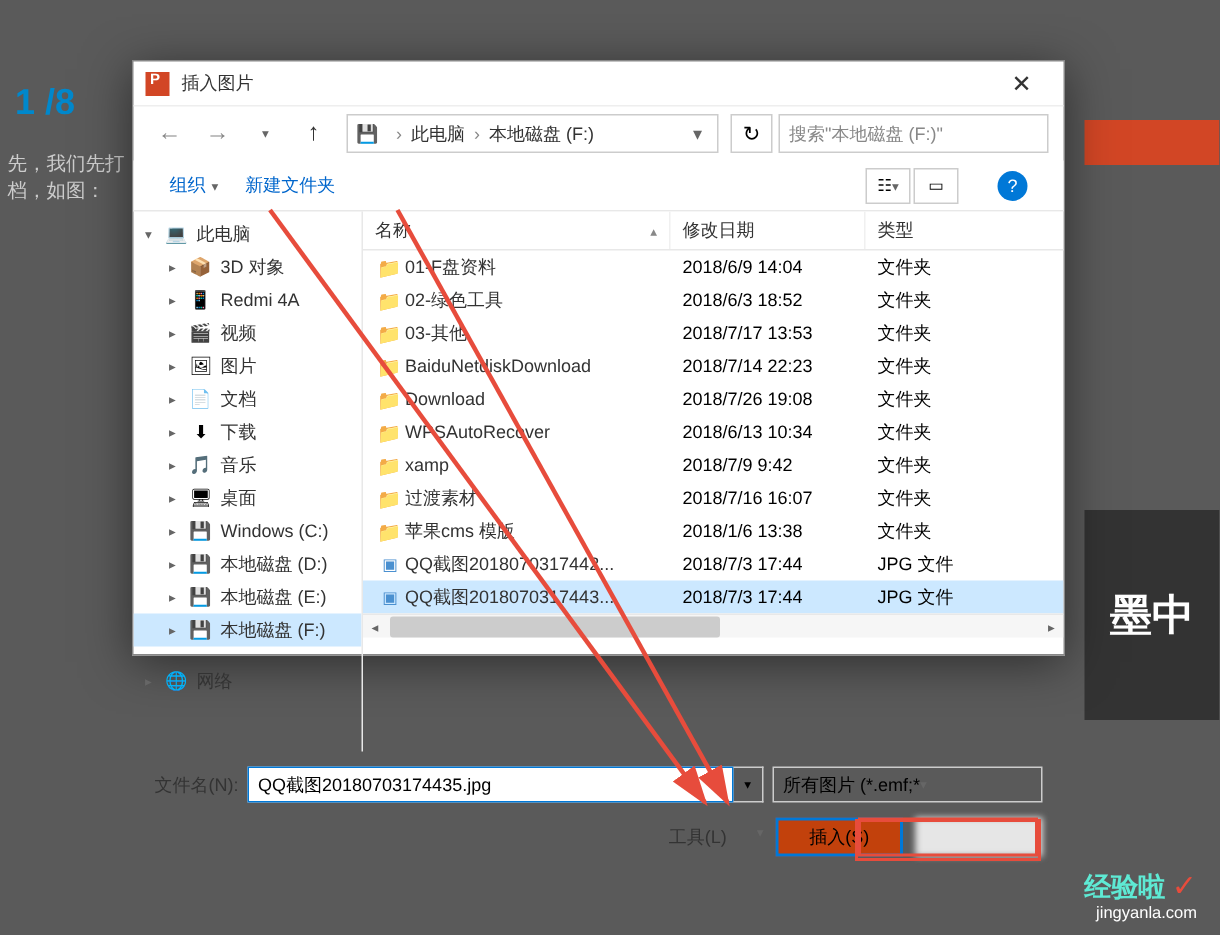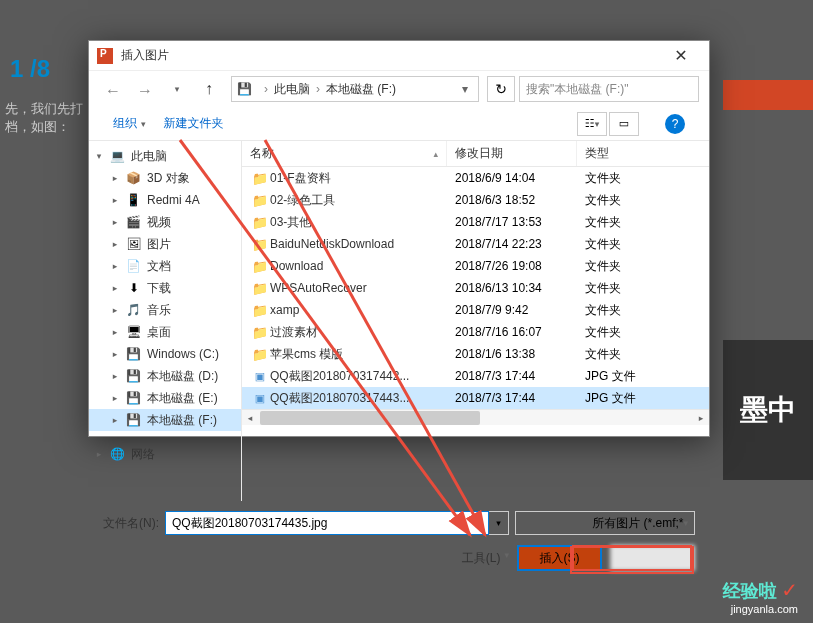--- a/index.html
+++ b/index.html
@@ -50,23 +50,23 @@
     .file-name { flex: 1; white-space: nowrap; overflow: hidden; text-overflow: ellipsis; color: #333; }
     .scrollbar-h { height: 16px; border-top: 1px solid #e8e8e8; background: #f6f6f6; display: flex; align-items: center; }
     .sb-track { flex: 1; height: 14px; position: relative; }
     .sb-thumb { position: absolute; left: 2px; width: 220px; height: 14px; background: #ccc; border-radius: 2px; }
     .sb-arrow { width: 16px; height: 16px; display: flex; align-items: center; justify-content: center; font-size: 9px; color: #666; }
     .bottom-area { padding: 10px 14px 14px; }
     .filename-row { display: flex; align-items: center; gap: 6px; margin-bottom: 10px; }
     .filename-label { font-size: 12px; color: #333; }
     .filename-input { flex: 1; height: 24px; border: 1px solid #0078d7; padding: 0 6px; font-size: 12px; }
     .filename-dd { width: 20px; height: 24px; border: 1px solid #ccc; border-left: none; display: flex; align-items: center; justify-content: center; font-size: 9px; margin-left: -6px; }
-    .filetype-select { width: 180px; height: 24px; border: 1px solid #ccc; display: flex; align-items: center; padding: 0 6px; font-size: 12px; justify-content: flex-end; }
+    .filetype-select { width: 180px; height: 24px; border: 1px solid #ccc; display: flex; align-items: center; padding: 0 6px; font-size: 12px; justify-content: flex-start; }
     .action-row { display: flex; justify-content: flex-end; align-items: center; gap: 8px; }
-    .tools-label { font-size: 12px; color: #333; display: flex; align-items: flex-start; gap: 4px; }
+    .tools-label { font-size: 12px; color: #333; display: flex; align-items: flex-start; gap: 20px; }
     .btn { width: 85px; height: 26px; border: 1px solid #ccc; background: #e6e6e6; font-size: 12px; cursor: pointer; display: flex; align-items: center; justify-content: center; }
     .btn.primary { border: 2px solid #0078d7; background: #c2410c; }
     .watermark { position: absolute; right: 15px; bottom: 8px; text-align: right; }
     .wm-main { color: #5eead4; font-size: 18px; font-weight: bold; }
     .wm-sub { color: #fff; font-size: 11px; }
     .wm-check { color: #e74c3c; font-size: 20px; }
     .bg-right { position: absolute; right: 0; top: 80px; width: 90px; height: 400px; }
     .bg-right-top { height: 30px; background: #d24625; color: #fff; font-size: 10px; display: flex; align-items: center; justify-content: center; margin-bottom: 10px; }
     .bg-right-img { height: 140px; background: #333; margin-top: 230px; }
     .small-dd { font-size: 9px; color: #666; }

